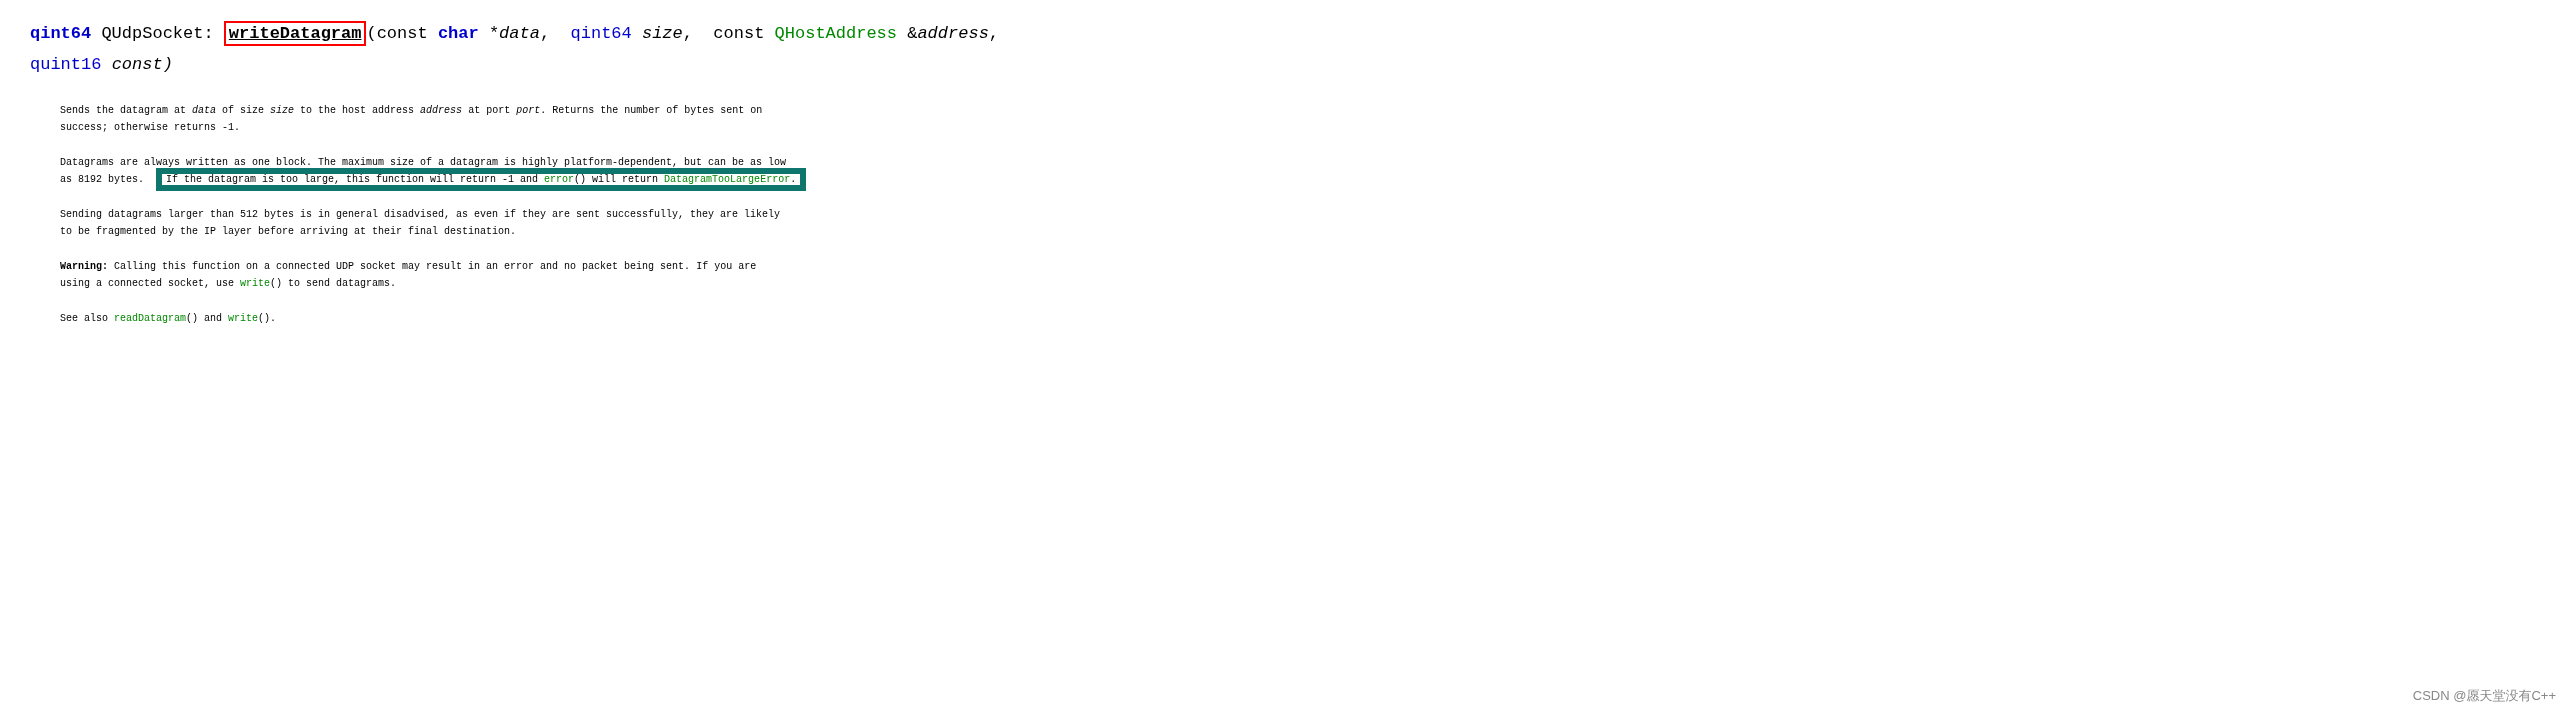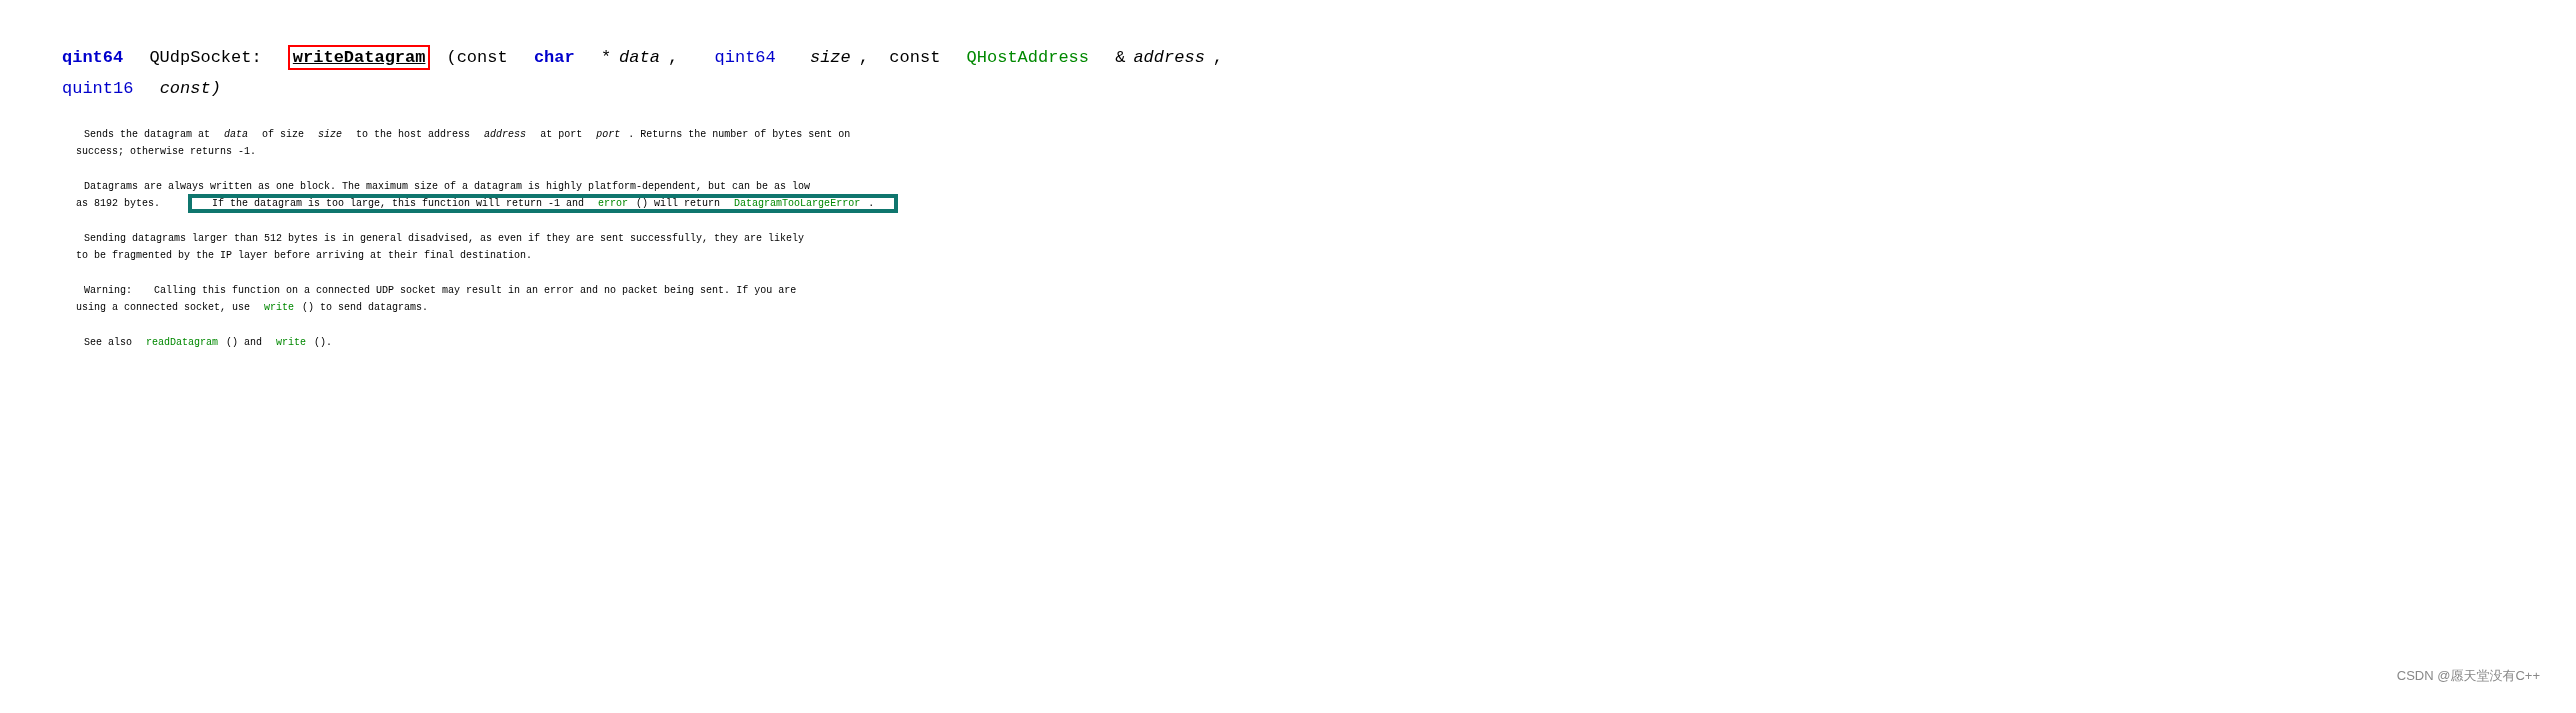--- a/index.html
+++ b/index.html
@@ -1,16 +1,16 @@
 <!DOCTYPE html>
 <html><head>
   <meta charset="utf-8">
   <style>
     * {
-      margin: 8px;
+      margin: 0;
       padding: 0;
       box-sizing: border-box;
     }
 
     body {
       background-color: #ffffff;
       font-family: 'Courier New', Courier, monospace;
       font-size: 15px;
       padding: 20px 30px;
       color: #000000;
@@ -49,32 +49,32 @@
       color: #008800;
     }
 
     .description-block {
       margin: 0 0 18px 30px;
       font-size: 10px;
       line-height: 1.7;
     }
 
     .highlighted-box {
-      border: 4px solid #0f766e;
+      border: 6px solid #0f766e;
       display: inline;
-      padding: 0 20px;
+      padding: 0 4px;
     }
 
     .warning-bold {
-      font-weight: normal;
+      font-weight: bold;
     }
 
     .watermark {
       position: fixed;
-      bottom: 20px;
+      bottom: 8px;
       right: 20px;
       font-family: Arial, sans-serif;
       font-size: 13px;
       color: #888888;
     }
 
     .code-block {
       font-family: 'Courier New', Courier, monospace;
     }
   </style>

